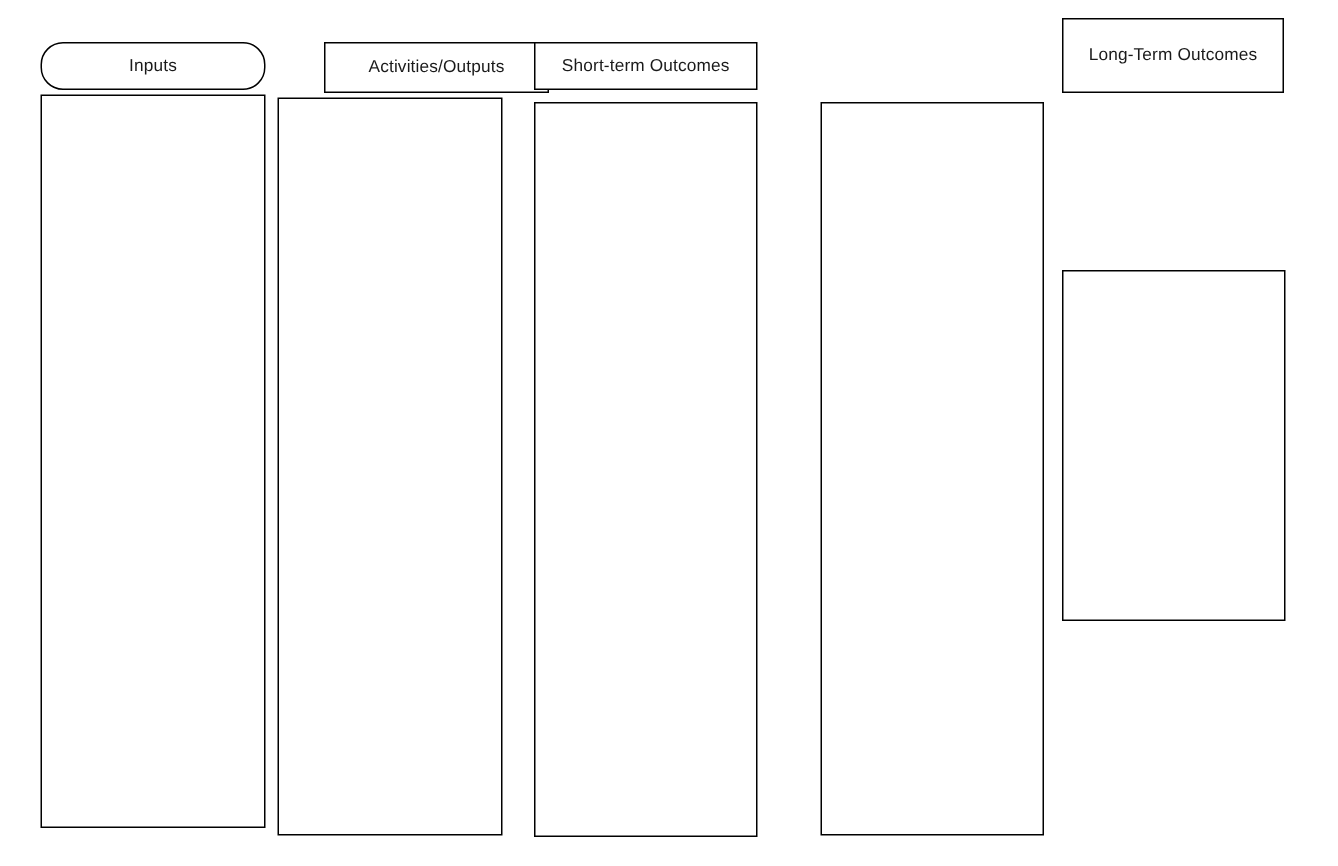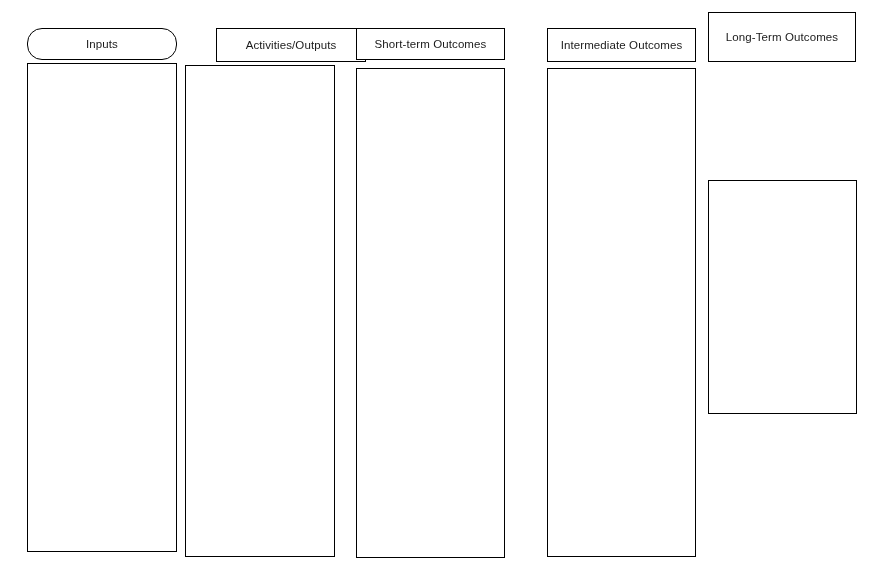--- a/index.html
+++ b/index.html
@@ -74,23 +74,20 @@
     <div class="body-content"></div>
   </div>
 
   <div class="box header-box" id="hdr-2" style="left: 356px; top: 28px; width: 149px; height: 32px;">
     <span class="header-label">Short-term Outcomes</span>
   </div>
   <div class="box body-box" id="bdy-2" style="left: 356px; top: 68px; width: 149px; height: 490px;">
     <div class="body-content"></div>
   </div>
 
-  <div class="box header-box" id="hdr-3" style="left: 547px; top: 28px; width: 149px; height: 34px;">
-    <span class="header-label">Intermediate Outcomes</span>
-  </div>
   <div class="box body-box" id="bdy-3" style="left: 547px; top: 68px; width: 149px; height: 489px;">
     <div class="body-content"></div>
   </div>
 
   <div class="box header-box" id="hdr-4" style="left: 708px; top: 12px; width: 148px; height: 50px;">
     <span class="header-label">Long-Term Outcomes</span>
   </div>
   <div class="box body-box" id="bdy-4" style="left: 708px; top: 180px; width: 149px; height: 234px;">
     <div class="body-content"></div>
   </div>

